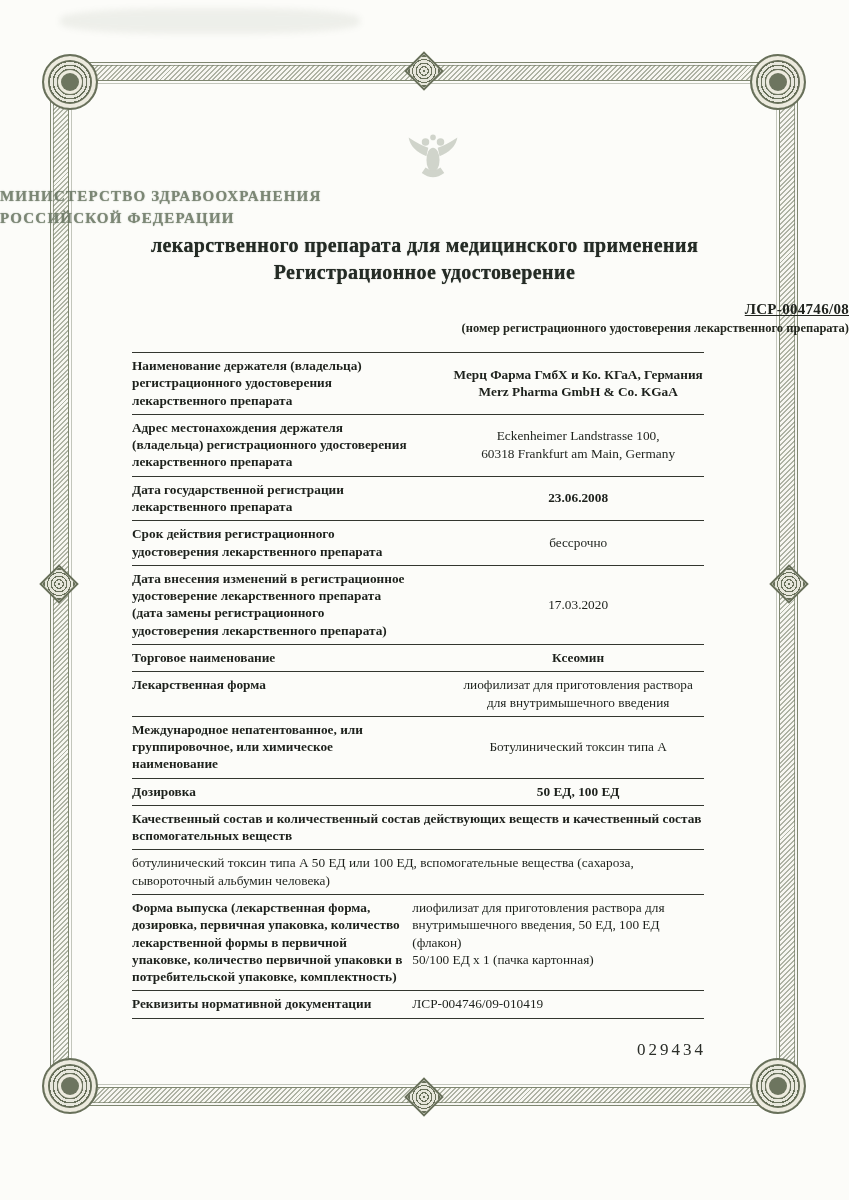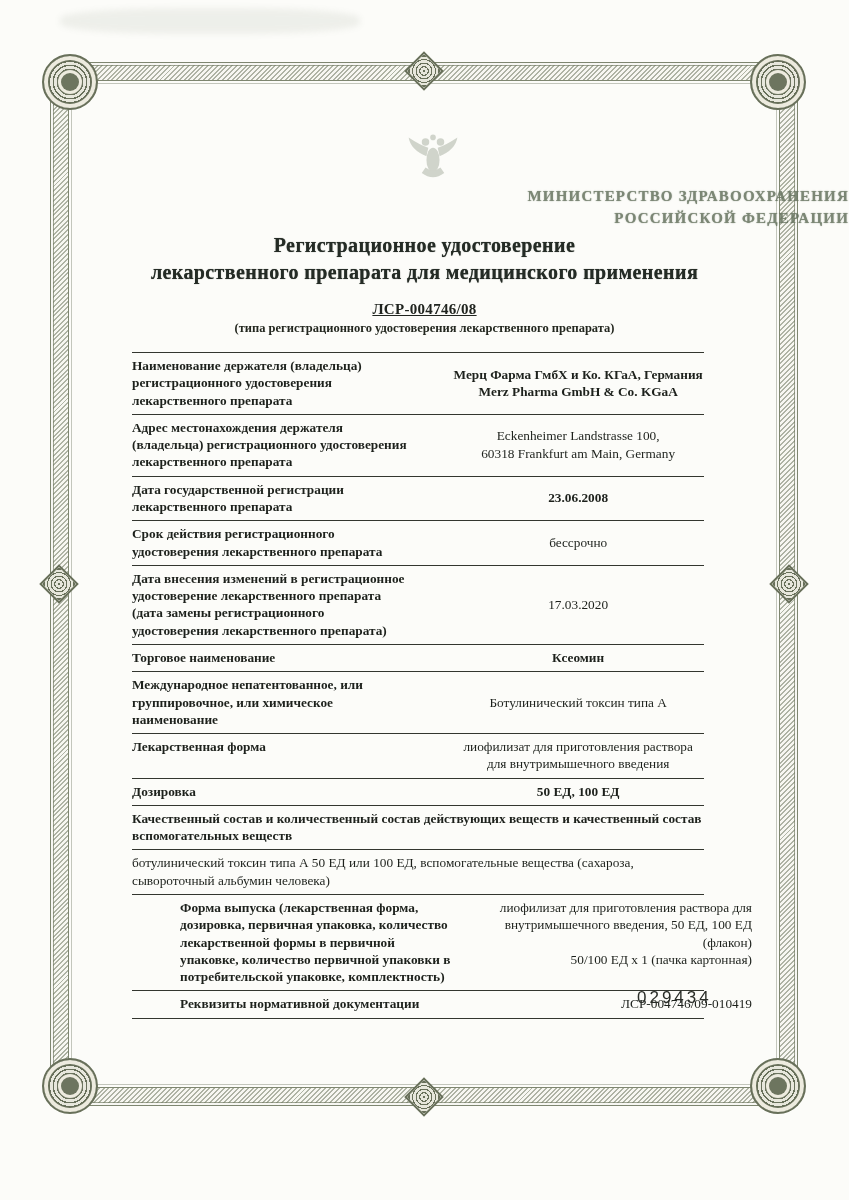--- a/index.html
+++ b/index.html
@@ -64,57 +64,57 @@
 
   
   .emblem {
     position:absolute; left:402px; top:128px; width:62px; height:60px;
     opacity:.32; filter:blur(.5px);
   }
 
   
   .ministry {
     position:absolute; left:0; right:0; top:186px;
-    text-align:right; font-size:15px; font-weight:bold;
+    text-align:left; font-size:15px; font-weight:bold;
     letter-spacing:1.2px; line-height:1.45;
     color:#66735f; opacity:.85;
     text-shadow:0 0 1.2px rgba(102,115,95,.9);
   }
   .doc-title {
     position:absolute; left:0; right:0; top:232px;
     text-align:center; font-size:20px; font-weight:bold;
     line-height:1.35; color:#242b25; letter-spacing:.4px;
     text-shadow:0 0 .8px rgba(36,43,37,.85);
   }
-  .regnum-block { position:absolute; left:0; right:0; top:301px; text-align:center; }
+  .regnum-block { position:absolute; left:0; right:0; top:301px; text-align:right; }
   .regnum {
     font-size:15px; font-weight:bold; text-decoration:underline;
     letter-spacing:.3px; color:#20241f;
   }
   .regnum-caption { font-size:12.5px; font-weight:bold; margin-top:3px; color:#23271f; }
 
   
   .cert-table {
     position:absolute; left:132px; top:352px; width:572px;
     border-top:1.3px solid #33362f;
     font-size:13.3px; line-height:1.3; color:#1d211c;
   }
   .trow { display:flex; border-bottom:1.3px solid #33362f; padding:4px 0 5px 0; }
   .trow .label { flex:0 0 56%; font-weight:bold; padding-right:6px; }
   .trow .value { flex:0 0 44%; text-align:center; align-self:center; }
-  .trow.wide-split .label { flex:0 0 49%;margin-left:48px; }
-  .trow.wide-split .value { flex:0 0 51%; text-align:right; align-self:flex-start; }
+  .trow.wide-split .label { flex:0 0 49%; }
+  .trow.wide-split .value { flex:0 0 51%; text-align:left; align-self:flex-start; }
   .trow.full { display:block; }
   .trow.full.center { text-align:center; }
   .v-bold { font-weight:bold; }
 
   
   .serial {
-    position:absolute; left:637px; top:988px;
-    font-family:Liberation Sans, sans-serif;
+    position:absolute; left:637px; top:1040px;
+    font-family:Liberation Serif, serif;
     font-size:17px; letter-spacing:3px; color:#2a2d28;
   }
 </style>
 </head>
 <body>
 
 <div class="scan-smudge smudge-top-left"></div>
 <div class="scan-smudge smudge-top-mid"></div>
 <div class="scan-smudge smudge-bottom"></div>
 
@@ -140,27 +140,27 @@
     <circle cx="40" cy="15" r="4"></circle>
     <circle cx="32" cy="10" r="3"></circle>
     <path d="M20 48 Q32 57 44 48 L40 42 Q32 48 24 42 Z"></path>
   </g>
 </svg>
 
 <div class="ministry" data-bind="document.ministry">МИНИСТЕРСТВО ЗДРАВООХРАНЕНИЯ
 РОССИЙСКОЙ ФЕДЕРАЦИИ</div>
 
 <div class="doc-title">
+  <div data-bind="document.title_line2">лекарственного препарата для медицинского применения</div>
   <div data-bind="document.title_line1">Регистрационное удостоверение</div>
-  <div data-bind="document.title_line2">лекарственного препарата для медицинского применения</div>
 </div>
 
 <div class="regnum-block">
   <div class="regnum" data-bind="document.reg_number">ЛСР-004746/08</div>
-  <div class="regnum-caption" data-bind="document.reg_number_caption">(типа регистрационного удостоверения лекарственного препарата)</div>
+  <div class="regnum-caption" data-bind="document.reg_number_caption">(номер регистрационного удостоверения лекарственного препарата)</div>
 </div>
 
 <div class="cert-table">
 
   <div class="trow">
     <div class="label" data-bind="table.rows.0.label">Наименование держателя (владельца)
 регистрационного удостоверения
 лекарственного препарата</div>
     <div class="value v-bold" data-bind="table.rows.0.value">Мерц Фарма ГмбХ и Ко. КГаА, Германия
 Merz Pharma GmbH &amp; Co. KGaA</div>
@@ -194,30 +194,30 @@
     <div class="value" data-bind="table.rows.4.value">17.03.2020</div>
   </div>
 
 
   <div class="trow">
     <div class="label" data-bind="table.drug_rows.0.label">Торговое наименование</div>
     <div class="value v-bold" data-bind="table.drug_rows.0.value">Ксеомин</div>
   </div>
 
   <div class="trow">
+    <div class="label" data-bind="table.drug_rows.2.label">Лекарственная форма</div>
+    <div class="value" data-bind="table.drug_rows.2.value">лиофилизат для приготовления раствора
+для внутримышечного введения</div>
+  </div>
+
+  <div class="trow">
     <div class="label" data-bind="table.drug_rows.1.label">Международное непатентованное, или
 группировочное, или химическое
 наименование</div>
     <div class="value" data-bind="table.drug_rows.1.value">Ботулинический токсин типа А</div>
-  </div>
-
-  <div class="trow">
-    <div class="label" data-bind="table.drug_rows.2.label">Лекарственная форма</div>
-    <div class="value" data-bind="table.drug_rows.2.value">лиофилизат для приготовления раствора
-для внутримышечного введения</div>
   </div>
 
   <div class="trow">
     <div class="label" data-bind="table.drug_rows.3.label">Дозировка</div>
     <div class="value v-bold" data-bind="table.drug_rows.3.value">50 ЕД, 100 ЕД</div>
   </div>
 
   <div class="trow full v-bold" data-bind="table.composition_header">Качественный состав и количественный состав действующих веществ и качественный состав
 вспомогательных веществ</div>
 

